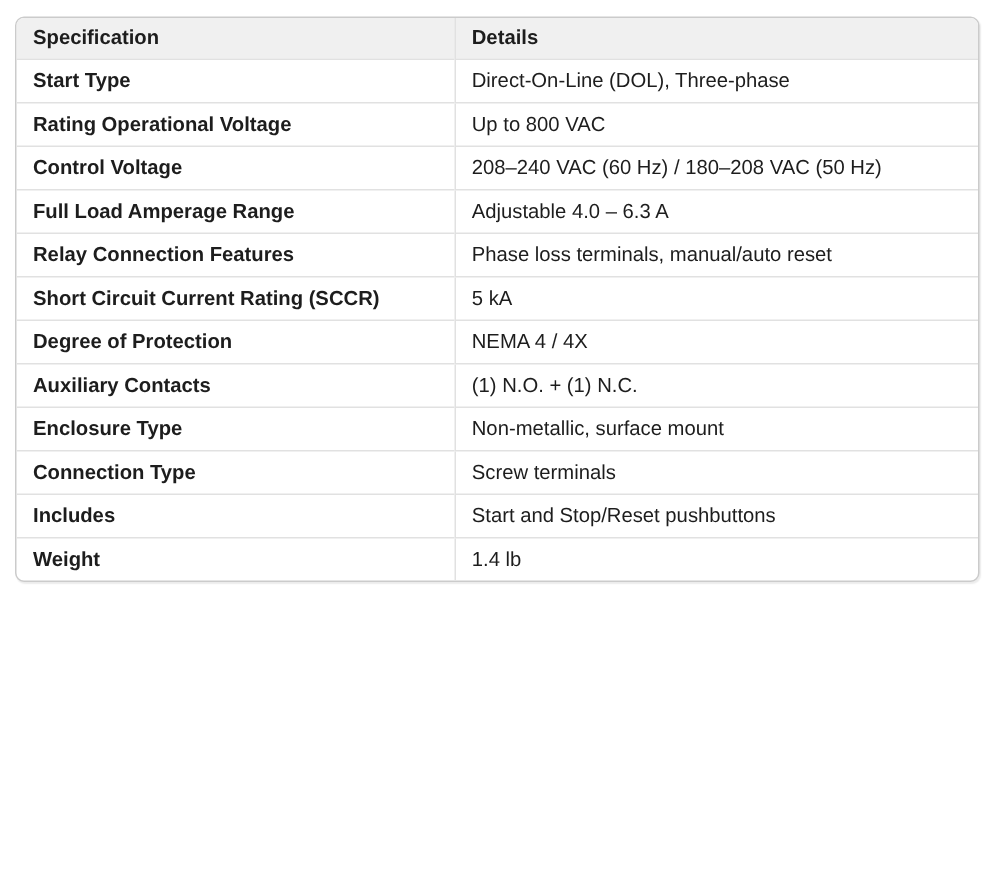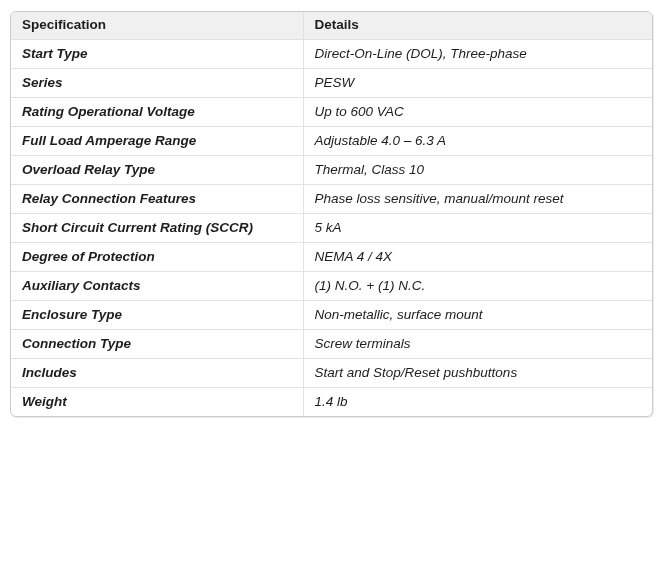--- a/index.html
+++ b/index.html
@@ -51,21 +51,20 @@
     line-height: 18px;
     height: 27px;
   }
   tbody th, tbody td {
     text-align: left;
     vertical-align: top;
     padding: 5px 10px 5px 11px;
     line-height: 18px;
     border-top: 1px solid var(--row-divider);
     height: 29px;
-    font-style: italic;
   }
   tbody th {
     font-weight: 700;
   }
   thead th:nth-child(2),
   tbody td {
     border-left: 1px solid var(--row-divider);
   }
   td .details-line + .details-line {
     margin-top: 5px;
@@ -88,47 +87,41 @@
         </tr>
       </thead>
       <tbody>
           <tr>
             <th>Start Type</th>
             <td>
               <div class="details-line">Direct-On-Line (DOL), Three-phase</div>
             </td>
           </tr>
           <tr>
-            <th>Series</th>
+            <th>Rating Operational Voltage</th>
             <td>
-              <div class="details-line">PESW</div>
+              <div class="details-line">Up to 800 VAC</div>
             </td>
           </tr>
           <tr>
-            <th>Rating Operational Voltage</th>
+            <th>Control Voltage</th>
             <td>
-              <div class="details-line">Up to 600 VAC</div>
+              <div class="details-line">208–240 VAC (60 Hz) / 180–208 VAC (50 Hz)</div>
             </td>
           </tr>
           <tr>
             <th>Full Load Amperage Range</th>
             <td>
               <div class="details-line">Adjustable 4.0 – 6.3 A</div>
             </td>
           </tr>
           <tr>
-            <th>Overload Relay Type</th>
-            <td>
-              <div class="details-line">Thermal, Class 10</div>
-            </td>
-          </tr>
-          <tr>
             <th>Relay Connection Features</th>
             <td>
-              <div class="details-line">Phase loss sensitive, manual/mount reset</div>
+              <div class="details-line">Phase loss terminals, manual/auto reset</div>
             </td>
           </tr>
           <tr>
             <th>Short Circuit Current Rating (SCCR)</th>
             <td>
               <div class="details-line">5 kA</div>
             </td>
           </tr>
           <tr>
             <th>Degree of Protection</th>

